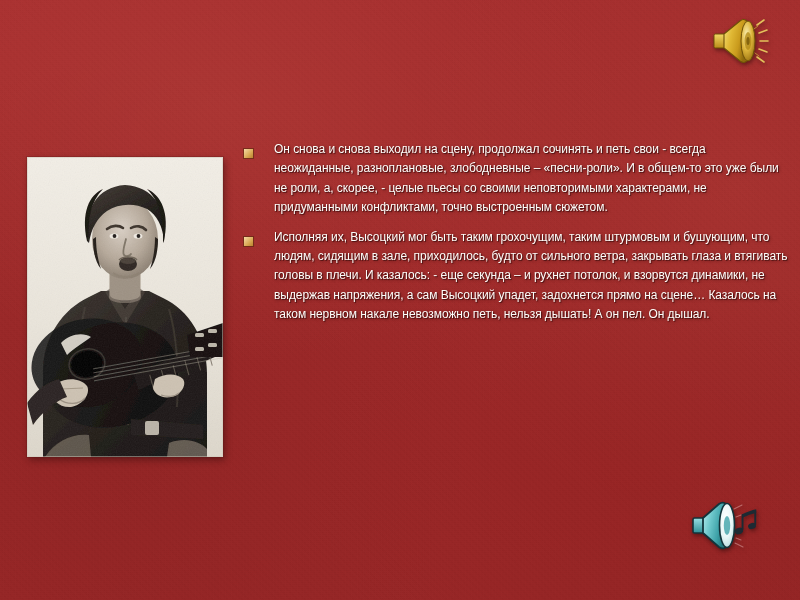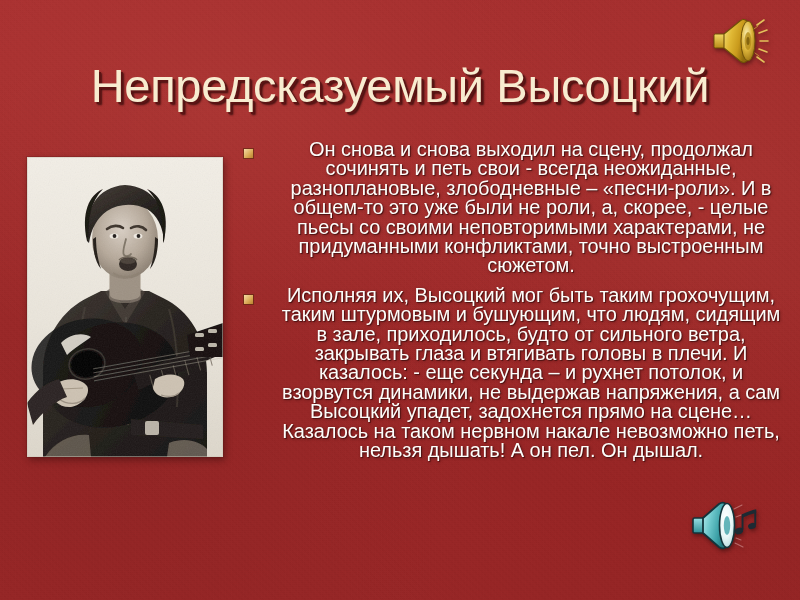--- a/index.html
+++ b/index.html
@@ -95,27 +95,27 @@
     top: 9px;
     width: 9px;
     height: 9px;
     background: linear-gradient(135deg, #f6dba6 0%, #d9a954 60%, #b8822f 100%);
     box-shadow: 0 0 0 1px rgba(80, 40, 10, 0.55);
   }
 
   .bullet-text {
     display: block;
     color: #fdfdfa;
-    font-size: 20px;
+    font-size: 12px;
     line-height: 19.4px;
     letter-spacing: -0.05px;
     text-shadow:
       1px 1px 0 rgba(70, 16, 16, 0.75),
       1px 1px 3px rgba(40, 8, 8, 0.55);
-    text-align: center;
+    text-align: left;
   }
 
   
   .icon-speaker-top {
     position: absolute;
     left: 710px;
     top: 16px;
     width: 62px;
     height: 50px;
   }
@@ -136,21 +136,20 @@
     filter: drop-shadow(1px 2px 2px rgba(40, 8, 8, 0.55));
   }
 </style>
 </head>
 <body>
 
 <div class="slide">
 
   <div class="grain"></div>
 
-  <div class="title">Непредсказуемый Высоцкий</div>
 
   <div class="photo-frame">
     <svg class="photo-svg" viewBox="0 0 196 300" preserveAspectRatio="xMidYMid slice">
       <defs>
         <linearGradient id="paperBg" x1="0" y1="0" x2="0" y2="1">
           <stop offset="0%" stop-color="#f2eee6"></stop>
           <stop offset="55%" stop-color="#eae5db"></stop>
           <stop offset="100%" stop-color="#ddd7cb"></stop>
         </linearGradient>
         <radialGradient id="faceGrad" cx="45%" cy="38%" r="62%">

